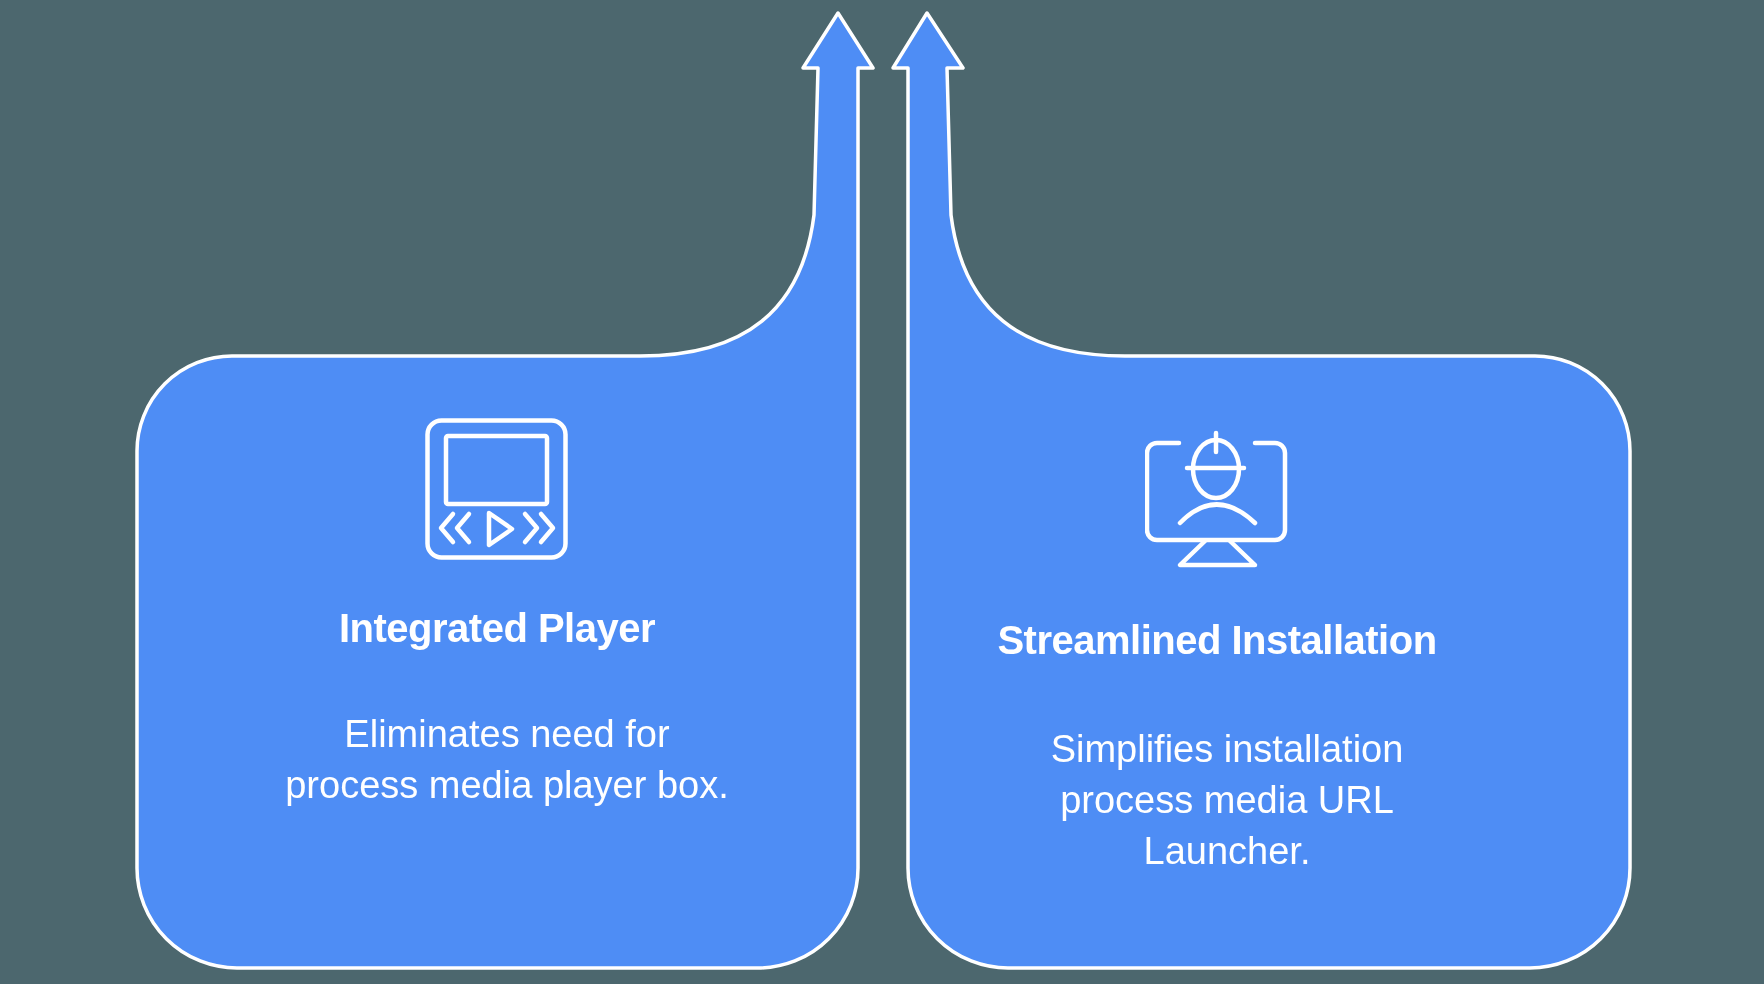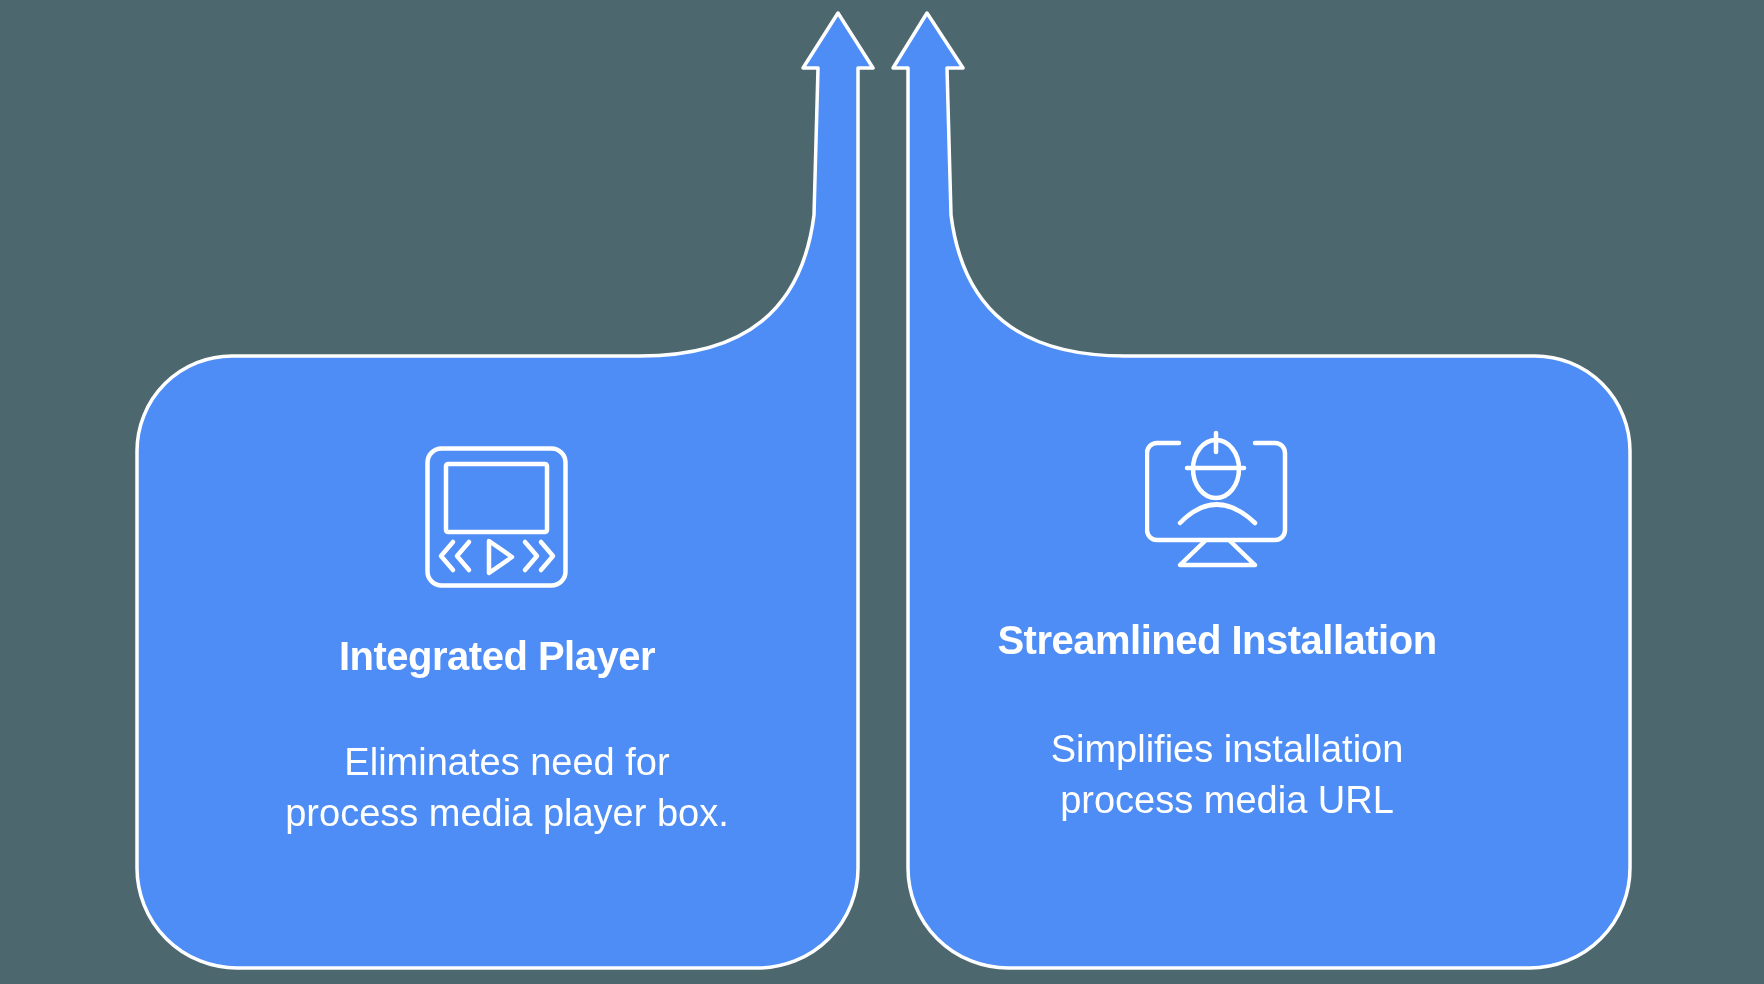--- a/index.html
+++ b/index.html
@@ -12,21 +12,21 @@
   }
   .shapes-layer{
     position:absolute;left:0;top:0;width:1764px;height:984px;display:block;
   }
   .shapes-layer path{
     stroke:#ffffff;stroke-width:3.5;stroke-linejoin:round;
   }
   .card{
     position:absolute;text-align:center;color:#ffffff;
   }
-  .card-left{left:137px;top:372px;width:720px;height:612px;}
+  .card-left{left:137px;top:344px;width:720px;height:612px;}
   .card-right{left:908px;top:356px;width:618px;height:612px;text-align:center;}
   .card-icon{
     position:absolute;width:144px;height:144px;left:50%;transform:translateX(-50%);
   }
   .card-left .card-icon{top:74px;}
   .card-right .card-icon{top:70px;}
   .card-icon *{
     fill:none;stroke:#ffffff;stroke-width:4.5;
     stroke-linecap:round;stroke-linejoin:round;
   }
@@ -77,16 +77,17 @@
       <line x1="71" y1="7" x2="71" y2="26"></line>
       <line x1="42" y1="42" x2="99" y2="42"></line>
       <path d="M 35,97 Q 71,60 110,97"></path>
 
       <path d="M 60,115 L 35,139 H 110 L 85,115"></path>
     </svg>
     <h2 class="card-title">Streamlined Installation</h2>
     <div class="card-body">
       <div>Simplifies installation</div>
       <div>process media URL</div>
+      <div>Launcher.</div>
     </div>
   </div>
 
 </div>
 
 </body></html>

